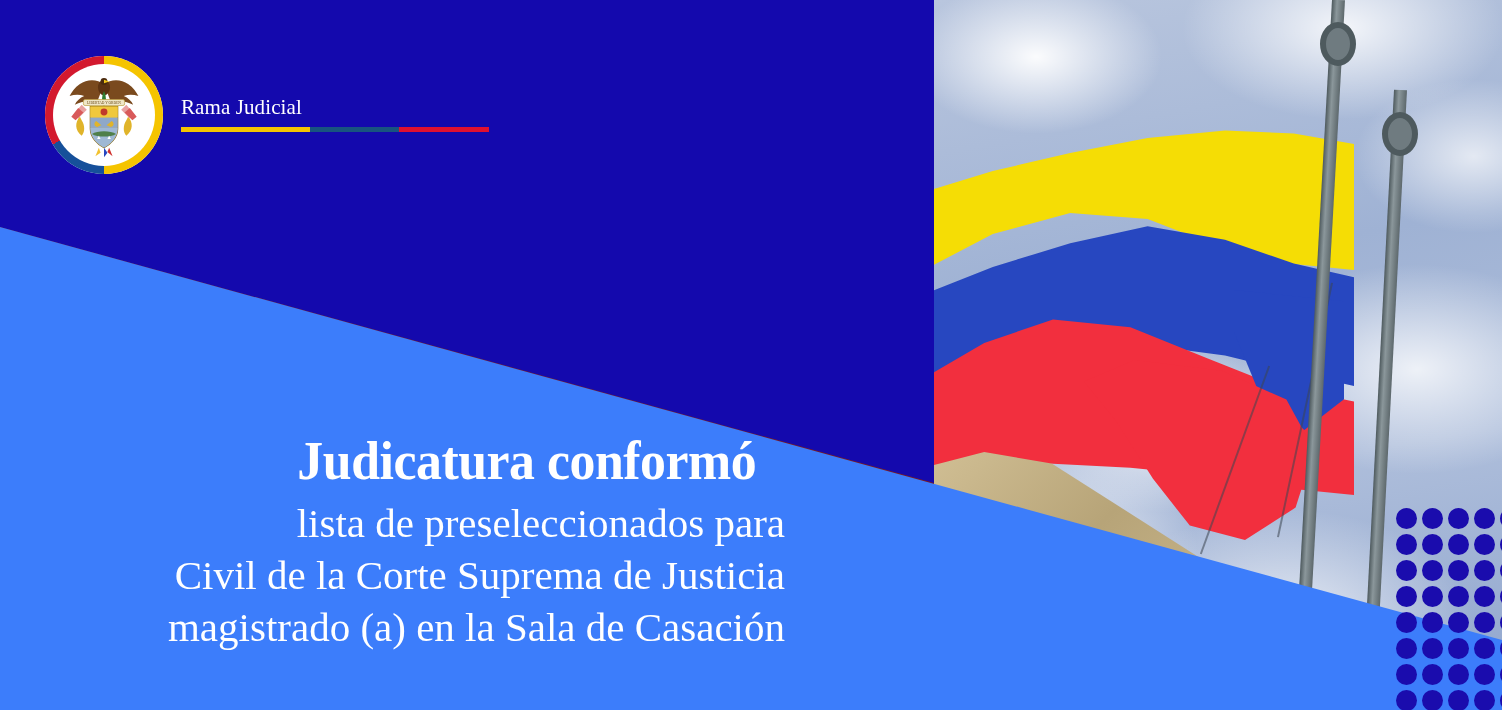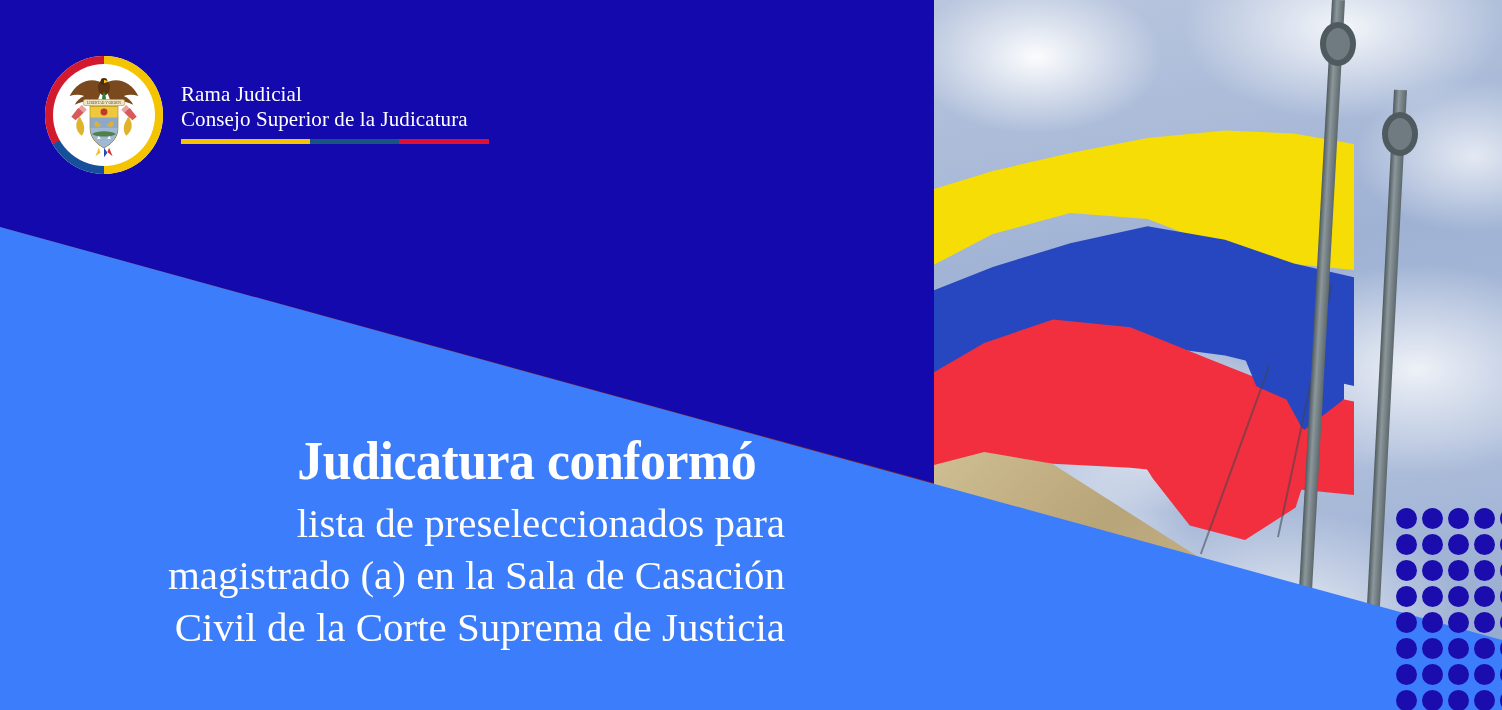--- a/index.html
+++ b/index.html
@@ -306,31 +306,30 @@
 
           <path d="M44 88 L40 98 L46 94 Z" fill="#f2c230"></path>
           <path d="M50 88 L50 99 L54 94 Z" fill="#2747c0"></path>
           <path d="M56 88 L60 98 L54 93 Z" fill="#d0312d"></path>
         </svg>
       </div>
     </div>
 
     <div class="logo-text">
       <div class="logo-l1">Rama Judicial</div>
-      <div class="logo-l2">Consejo Superior de la Judicatura</div>
       <div class="tricolor">
         <div class="tc-y"></div>
         <div class="tc-b"></div>
         <div class="tc-r"></div>
       </div>
     </div>
   </div>
 
   <div class="headline">
     <div class="hl-main">Judicatura conformó</div>
     <div class="hl-sub">
       <div>lista de preseleccionados para</div>
+      <div>Civil de la Corte Suprema de Justicia</div>
       <div>magistrado (a) en la Sala de Casación</div>
-      <div>Civil de la Corte Suprema de Justicia</div>
     </div>
   </div>
 
 </div>
 
 </body></html>

